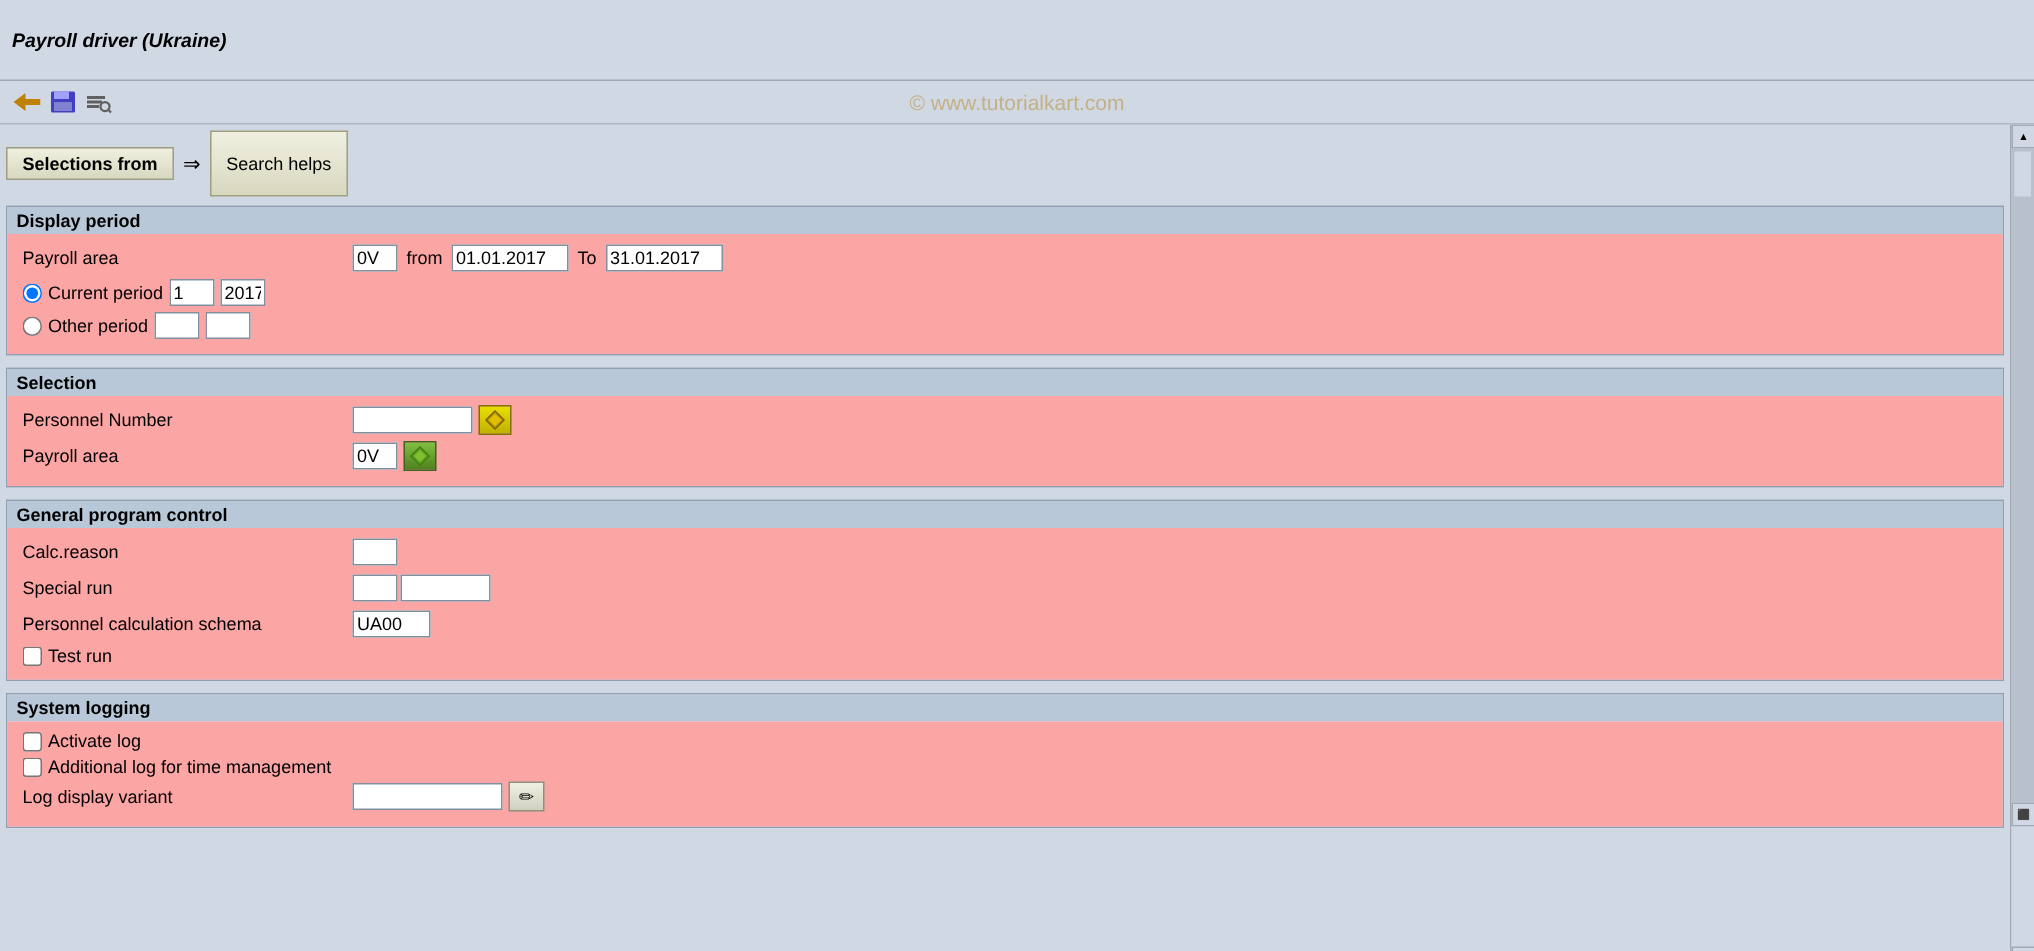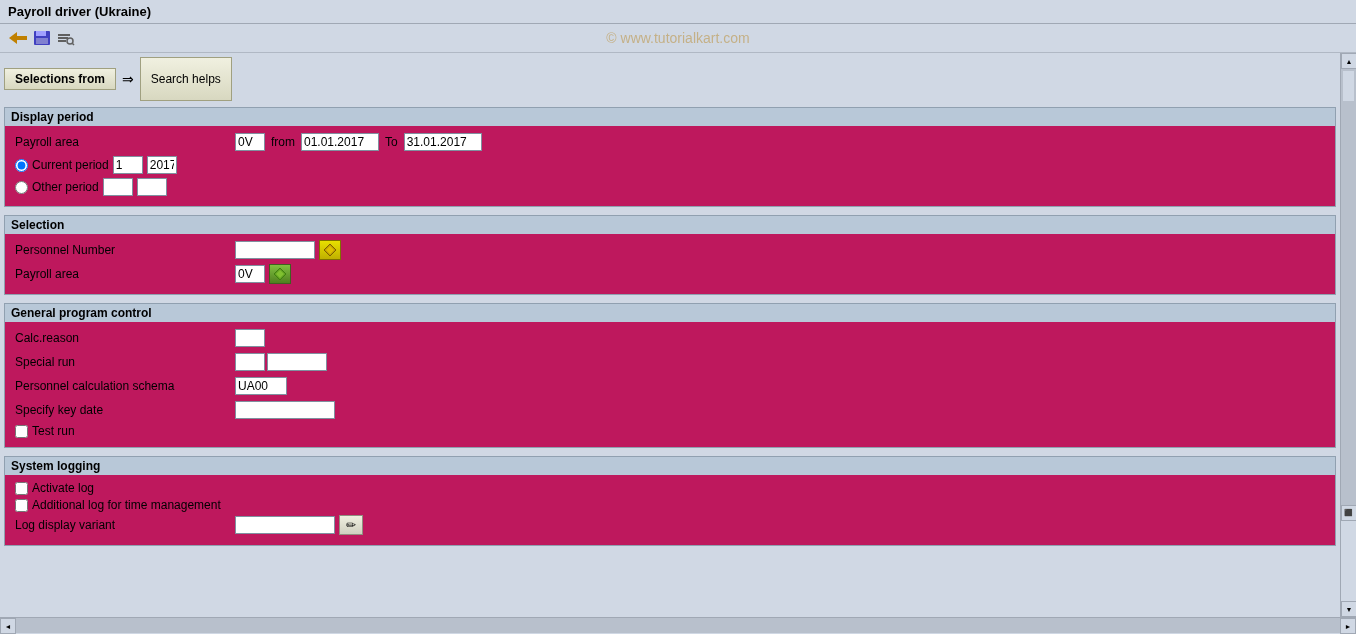--- a/index.html
+++ b/index.html
@@ -5,23 +5,24 @@
     * { box-sizing: border-box; margin: 0; padding: 0; }
     body {
       font-family: Arial, Helvetica, sans-serif;
       font-size: 12px;
       background: #d0d8e4;
       color: #000;
       overflow: hidden;
     }
     .title-bar {
       background: #d0d8e4;
-      padding: 4px 8px;
+      padding: 19px 8px;
       font-weight: bold;
       font-size: 13px;
+      font-style: italic;
       border-bottom: 1px solid #a0a8b4;
     }
     .toolbar {
       background: #d0d8e4;
       padding: 4px 8px;
       display: flex;
       align-items: center;
       border-bottom: 1px solid #b0b8c4;
       position: relative;
     }
@@ -89,21 +90,21 @@
     }
     .section-header {
       background: #b8c8d8;
       padding: 2px 6px;
       font-weight: bold;
       font-size: 12px;
       color: #000;
     }
     .section-body {
       padding: 6px 10px;
-      background: #be185d;
+      background: #fca5a5;
     }
 
     
     .form-row {
       display: flex;
       align-items: center;
       margin-bottom: 4px;
       min-height: 20px;
     }
     .form-label {
@@ -380,24 +381,20 @@
               <input class="field-box field-sm" type="text" value="" style="">
               <input class="field-box field-md" type="text" value="" style="margin-left: 2px;">
             </div>
           </div>
 
           <div class="form-row">
             <span class="form-label">Personnel calculation schema</span>
             <input class="field-box field-schema" type="text" value="UA00" style="">
           </div>
 
-          <div class="form-row">
-            <span class="form-label">Specify key date</span>
-            <input class="field-box field-xl" type="text" value="" style="">
-          </div>
 
           <div class="check-row">
             <input type="checkbox" style="">
             <span>Test run</span>
           </div>
 
         </div>
       </div>
 
       <div class="section">

